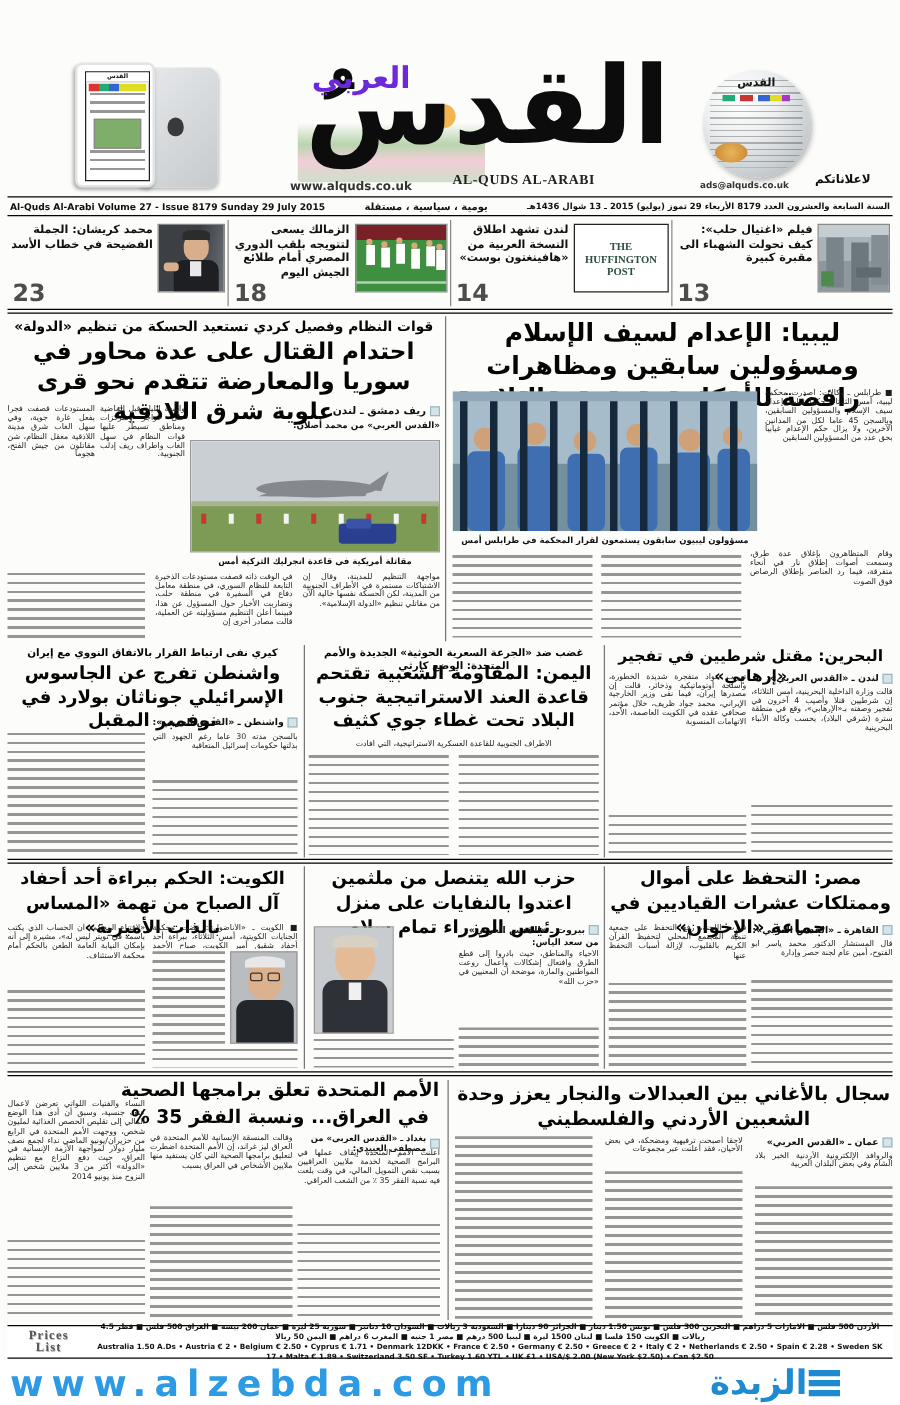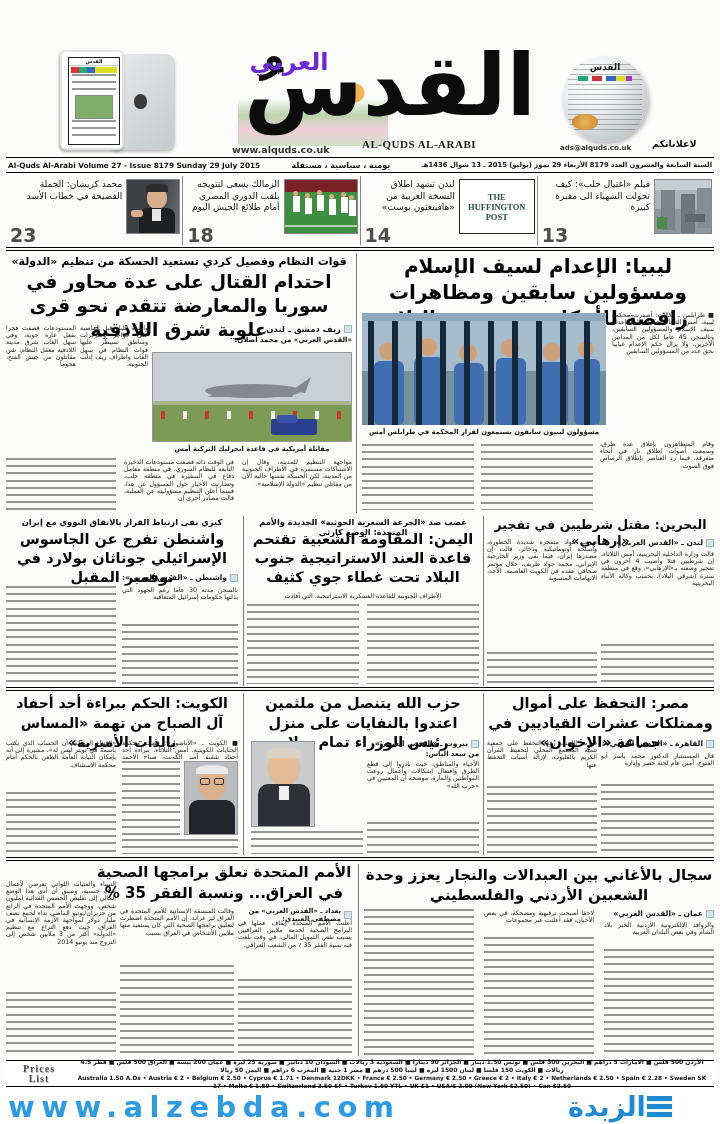--- a/index.html
+++ b/index.html
@@ -13,21 +13,21 @@
   .body-txt{font-size:6.3px;line-height:7.2px;text-align:justify;color:#1c1c1c;direction:rtl;overflow:hidden}
   .nf{background:repeating-linear-gradient(180deg,#2e2e2e 0px,#2e2e2e 2px,transparent 2px,transparent 7.2px);opacity:.5}
   .vrule{width:1px;background:#777}
   .drule{border-top:1.3px solid #000;border-bottom:1.3px solid #000;height:4.2px}
   .caption{font-size:6.8px;font-weight:bold;text-align:center;direction:rtl;color:#111}
   .byline-row{display:flex;align-items:center;gap:3px;direction:rtl;font-weight:bold;color:#111}
   .bsq{width:8px;height:8px;background:#d3e4ea;border:0.5px solid #9fb6bf;flex:0 0 auto}
   .teaser-strip{display:flex;direction:rtl;border-bottom:0 solid #000}
   .teaser{position:relative;flex:1;display:flex;direction:rtl;gap:4px;padding:3px 2px 0 2px;border-left:1px solid #8a8a8a}
   .teaser:last-child{border-left:none}
-  .teaser-text{flex:1;font-size:9px;line-height:11.5px;font-weight:normal;text-align:right;direction:rtl}
+  .teaser-text{flex:1;font-size:9px;line-height:11.5px;font-weight:bold;text-align:right;direction:rtl}
   .teaser-num{position:absolute;left:4px;bottom:0;font-size:19px;font-weight:bold;color:#4d4d4d;line-height:19px}
   .tphoto{flex:0 0 auto;border:0.5px solid #888}
   .huff{display:flex;flex-direction:column;justify-content:center;background:#fff;border:1.2px solid #222;text-align:center;font-family:"Liberation Serif",serif;font-weight:bold;color:#2e4f40;font-size:8.5px;line-height:10px}
   .photo{overflow:hidden}
   .globe{border-radius:50%;background:radial-gradient(circle at 35% 28%,#ffffff 0%,#eef0f1 35%,#cfd4d7 65%,#a9b0b4 100%);box-shadow:2px 3px 4px rgba(0,0,0,.25);overflow:hidden;position:relative}
   .globe .lines{position:absolute;inset:8px 6px;background:repeating-linear-gradient(180deg,rgba(60,60,60,.35) 0 1px,transparent 1px 5px)}
   .tablet-back{background:linear-gradient(135deg,#e8eaec,#c6cacd);border-radius:8px;box-shadow:1px 2px 3px rgba(0,0,0,.25)}
   .tablet-front{background:#fff;border:2px solid #e2e4e6;border-radius:6px;box-shadow:-1px 2px 3px rgba(0,0,0,.3);overflow:hidden}
   .prices-box{border-top:1.4px solid #000;border-bottom:1.4px solid #000;display:flex;direction:ltr;align-items:center;gap:6px;padding:1px 4px;background:#fff}
   .plabel{font-family:"Liberation Serif",serif;font-weight:bold;font-size:10px;line-height:10px;color:#555;text-align:center;letter-spacing:1px;text-shadow:0.6px 0.6px 0 #bbb;flex:0 0 58px;border-right:0 solid #000}

